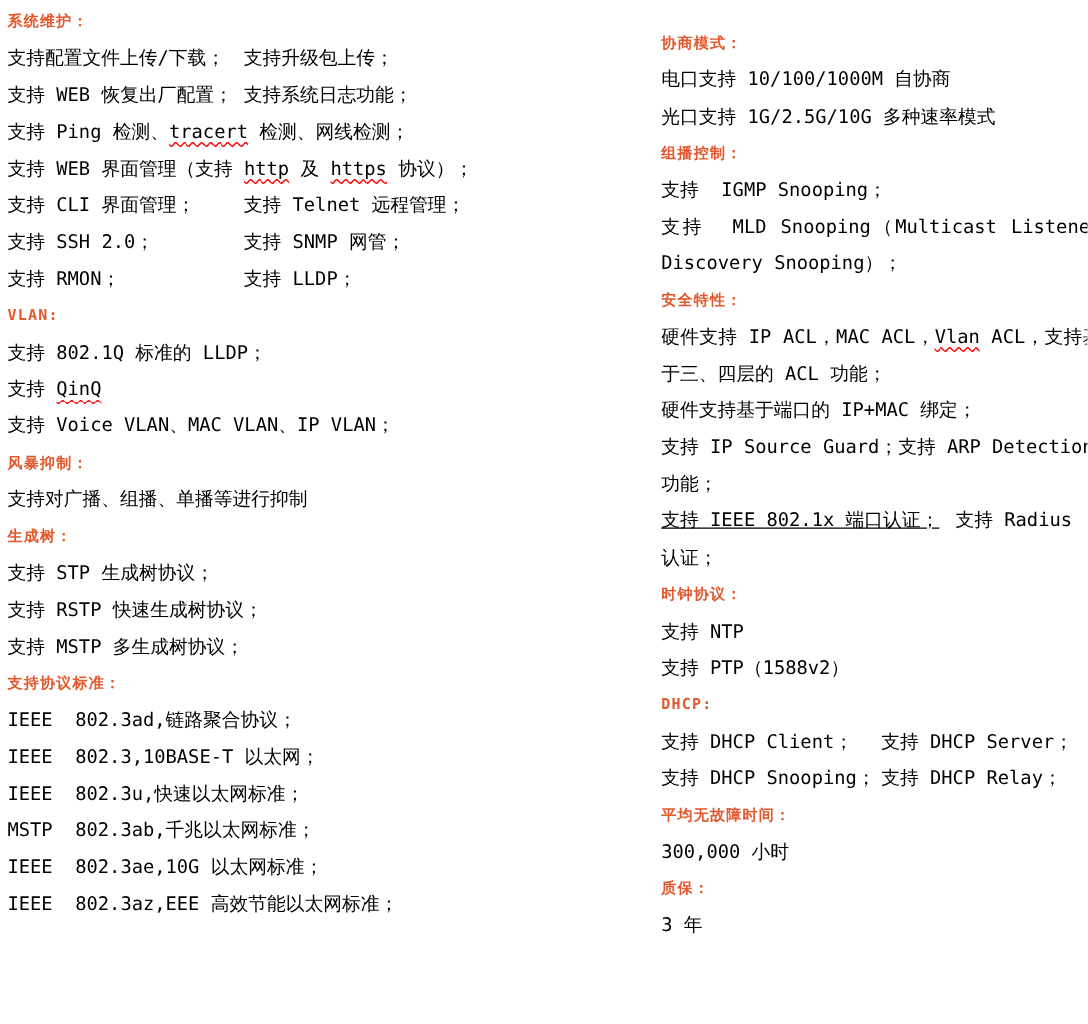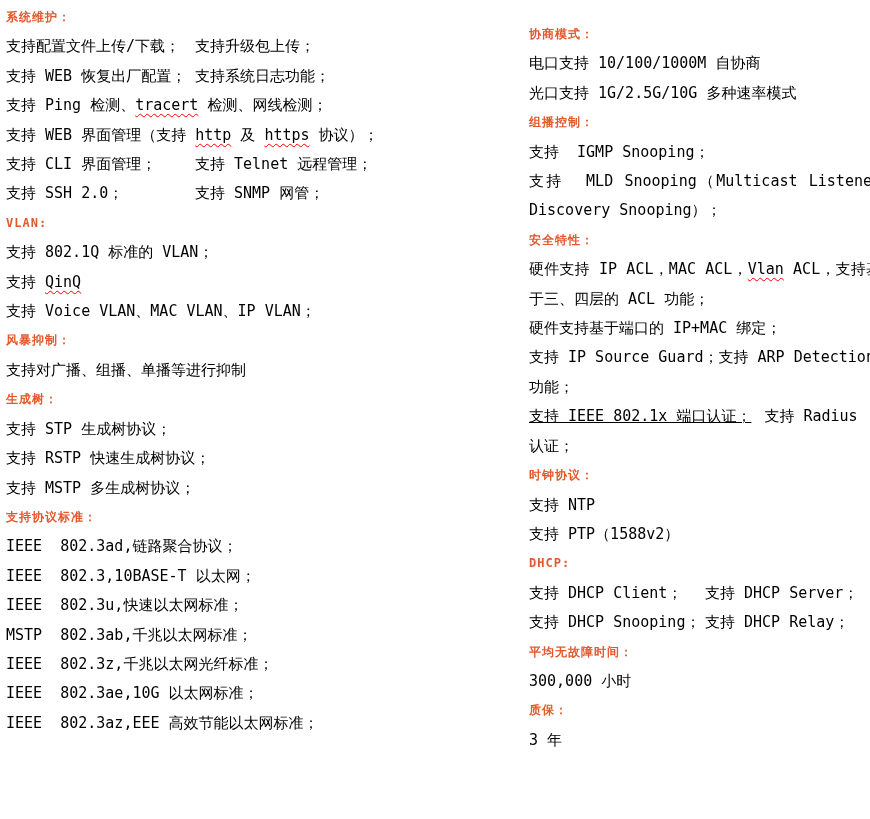--- a/index.html
+++ b/index.html
@@ -42,40 +42,40 @@
 
 <div class="col" id="col-left">
 
   <div class="line heading">系统维护：</div>
   <div class="line"><span class="c1">支持配置文件上传/下载；</span><span>支持升级包上传；</span></div>
   <div class="line"><span class="c1">支持 WEB 恢复出厂配置；</span><span>支持系统日志功能；</span></div>
   <div class="line"><span>支持 Ping 检测、</span><span class="sq">tracert</span><span> 检测、网线检测；</span></div>
   <div class="line"><span>支持 WEB 界面管理（支持 </span><span class="sq">http</span><span> 及 </span><span class="sq">https</span><span> 协议）；</span></div>
   <div class="line"><span class="c1">支持 CLI 界面管理；</span><span>支持 Telnet 远程管理；</span></div>
   <div class="line"><span class="c1">支持 SSH 2.0；</span><span>支持 SNMP 网管；</span></div>
+  <div class="line"><span class="c1">支持 RMON；</span><span>支持 LLDP；</span></div>
 
   <div class="line heading">VLAN:</div>
-  <div class="line">支持 802.1Q 标准的 VLAN；</div>
+  <div class="line">支持 802.1Q 标准的 LLDP；</div>
   <div class="line"><span>支持 </span><span class="sq">QinQ</span></div>
   <div class="line">支持 Voice VLAN、MAC VLAN、IP VLAN；</div>
 
   <div class="line heading">风暴抑制：</div>
   <div class="line">支持对广播、组播、单播等进行抑制</div>
 
   <div class="line heading">生成树：</div>
   <div class="line">支持 STP 生成树协议；</div>
   <div class="line">支持 RSTP 快速生成树协议；</div>
   <div class="line">支持 MSTP 多生成树协议；</div>
 
   <div class="line heading">支持协议标准：</div>
   <div class="line">IEEE  802.3ad,链路聚合协议；</div>
   <div class="line">IEEE  802.3,10BASE-T 以太网；</div>
   <div class="line">IEEE  802.3u,快速以太网标准；</div>
   <div class="line">MSTP  802.3ab,千兆以太网标准；</div>
-  <div class="line">IEEE  802.3z,千兆以太网光纤标准；</div>
   <div class="line">IEEE  802.3ae,10G 以太网标准；</div>
   <div class="line">IEEE  802.3az,EEE 高效节能以太网标准；</div>
 
 </div>
 
 <div class="col" id="col-right">
 
   <div class="line heading">协商模式：</div>
   <div class="line">电口支持 10/100/1000M 自协商</div>
   <div class="line">光口支持 1G/2.5G/10G 多种速率模式</div>

